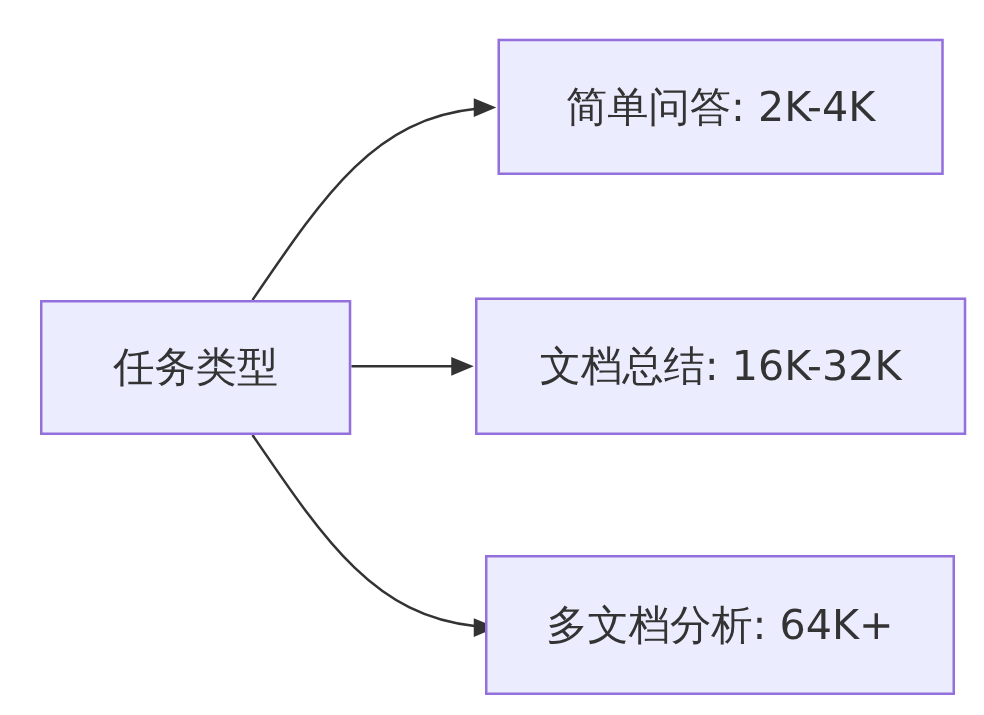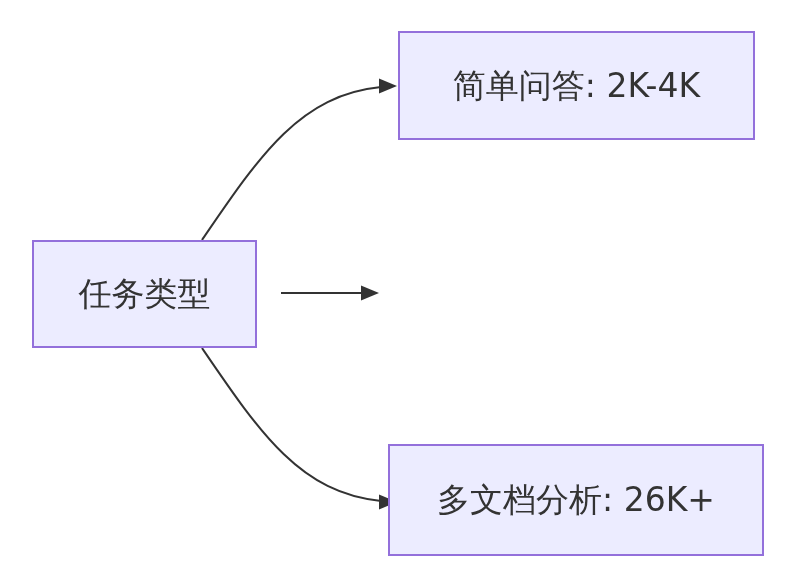--- a/index.html
+++ b/index.html
@@ -41,21 +41,21 @@
     display: flex;
     align-items: center;
     justify-content: center;
     background: var(--node-fill);
     border: 2px solid var(--node-border);
     color: var(--text);
     font-size: 33px;
     line-height: 1.2;
     white-space: nowrap;
   }
-  .n-root { left: 32px;  top: 240px; width: 225px; height: 108px; }
+  .n-root { left: 32px;  top: 240px; width: 249px; height: 108px; }
   .n-top  { left: 398px; top: 31px;  width: 357px; height: 109px; }
   .n-mid  { left: 380px; top: 238px; width: 393px; height: 110px; }
   .n-bot  { left: 388px; top: 444px; width: 376px; height: 112px; }
 </style>
 </head>
 <body>
 
 <div class="canvas">
 
   <svg class="edges-layer" width="787" height="572" viewBox="0 0 787 572" xmlns="http://www.w3.org/2000/svg">
@@ -71,18 +71,21 @@
   </svg>
 
   <div class="node n-root">
     <span>任务类型</span>
   </div>
 
   <div class="node n-top">
     <span>简单问答: 2K-4K</span>
   </div>
 
+  <div class="node n-mid">
+    <span>文档总结: 16K-32K</span>
+  </div>
 
   <div class="node n-bot">
-    <span>多文档分析: 26K+</span>
+    <span>多文档分析: 64K+</span>
   </div>
 
 </div>
 
 </body></html>

